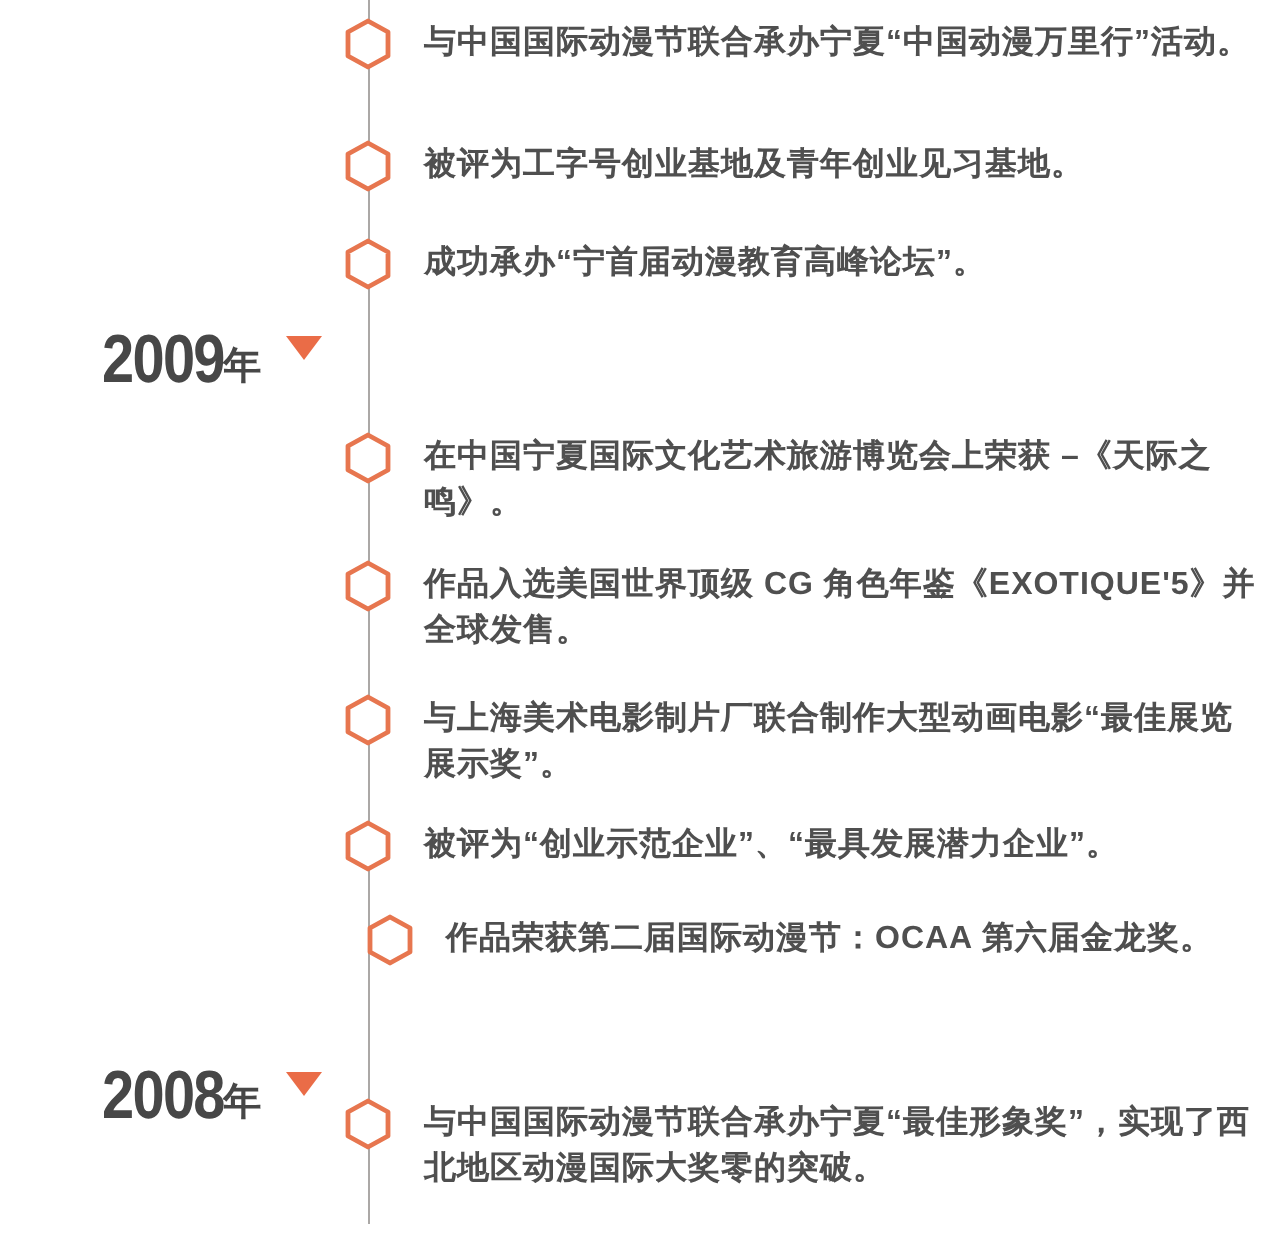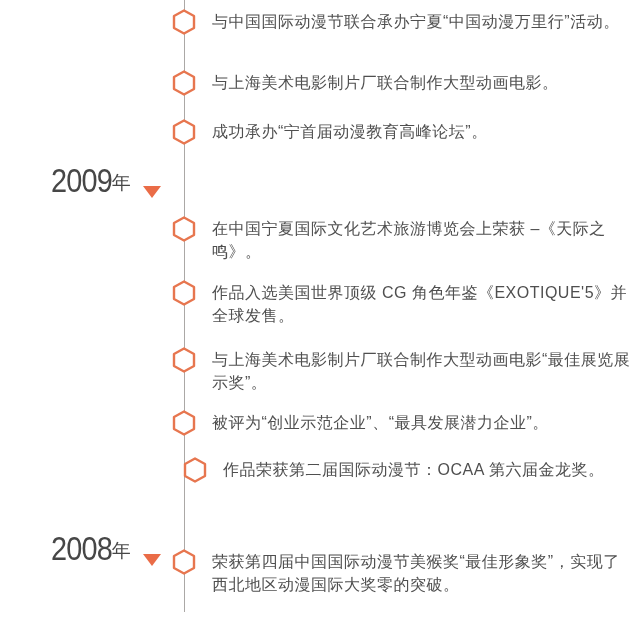--- a/index.html
+++ b/index.html
@@ -5,20 +5,21 @@
   * { margin: 0; padding: 0; box-sizing: border-box; }
   html, body { background: #ffffff; }
   body { font-family: "Liberation Sans", "DejaVu Sans", sans-serif; }
 
   .canvas {
     position: relative;
     width: 631px;
     height: 625px;
     background: #ffffff;
     overflow: hidden;
+    font-weight: bold;
   }
 
   .timeline-line {
     position: absolute;
     left: 184px;
     top: 0;
     width: 1px;
     height: 612px;
     background: #aba8a6;
   }
@@ -41,21 +42,21 @@
     font-size: 16px;
     line-height: 23px;
     color: #4f4f4f;
     letter-spacing: 0.5px;
   }
 
   .year-row {
     position: absolute;
     left: 51px;
     display: flex;
-    align-items: flex-end;
+    align-items: flex-start;
     height: 36px;
   }
   .year-number {
     display: inline-block;
     font-size: 34px;
     line-height: 36px;
     color: #474747;
     letter-spacing: -1px;
     transform: scaleX(0.85);
     transform-origin: left center;
@@ -107,21 +108,21 @@
     </span>
     <p class="event-text">与中国国际动漫节联合承办宁夏“中国动漫万里行”活动。</p>
   </div>
 
   <div class="event e2">
     <span class="hex">
       <svg width="24" height="26" viewBox="0 0 24 26">
           <polygon points="12,1.5 22,7 22,19 12,24.5 2,19 2,7" fill="#ffffff" stroke="#e7764f" stroke-width="2.4" stroke-linejoin="round"></polygon>
         </svg>
     </span>
-    <p class="event-text">与上海美术电影制片厂联合制作大型动画电影。</p>
+    <p class="event-text">被评为工字号创业基地及青年创业见习基地。</p>
   </div>
 
   <div class="event e3">
     <span class="hex">
       <svg width="24" height="26" viewBox="0 0 24 26">
           <polygon points="12,1.5 22,7 22,19 12,24.5 2,19 2,7" fill="#ffffff" stroke="#e7764f" stroke-width="2.4" stroke-linejoin="round"></polygon>
         </svg>
     </span>
     <p class="event-text">成功承办“宁首届动漫教育高峰论坛”。</p>
   </div>
@@ -182,16 +183,16 @@
     <span class="year-suffix">年</span>
     <span class="triangle-down"></span>
   </div>
 
   <div class="event e9">
     <span class="hex">
       <svg width="24" height="26" viewBox="0 0 24 26">
           <polygon points="12,1.5 22,7 22,19 12,24.5 2,19 2,7" fill="#ffffff" stroke="#e7764f" stroke-width="2.4" stroke-linejoin="round"></polygon>
         </svg>
     </span>
-    <p class="event-text">荣获第四届中国国际动漫节美猴奖“最佳形象奖”，实现了西北地区动漫国际大奖零的突破。</p>
+    <p class="event-text">与中国国际动漫节联合承办宁夏“最佳形象奖”，实现了西北地区动漫国际大奖零的突破。</p>
   </div>
 
 </div>
 
 </body></html>

